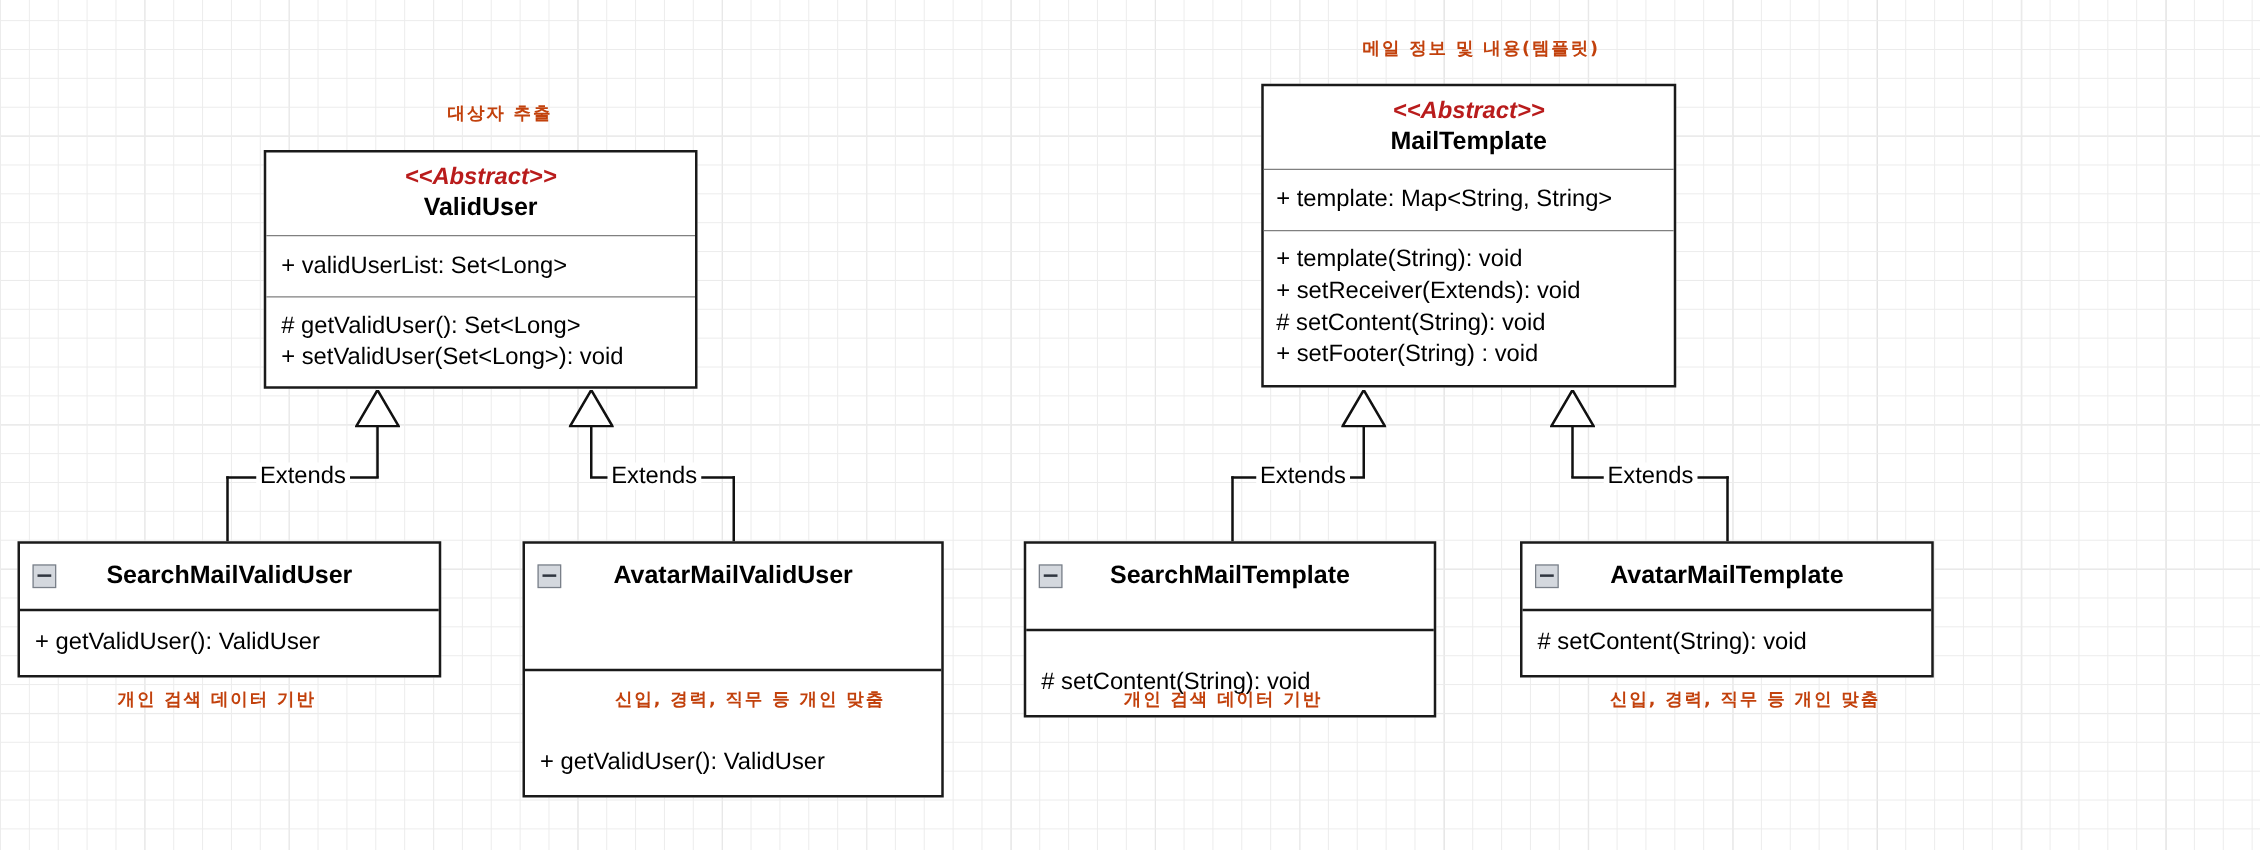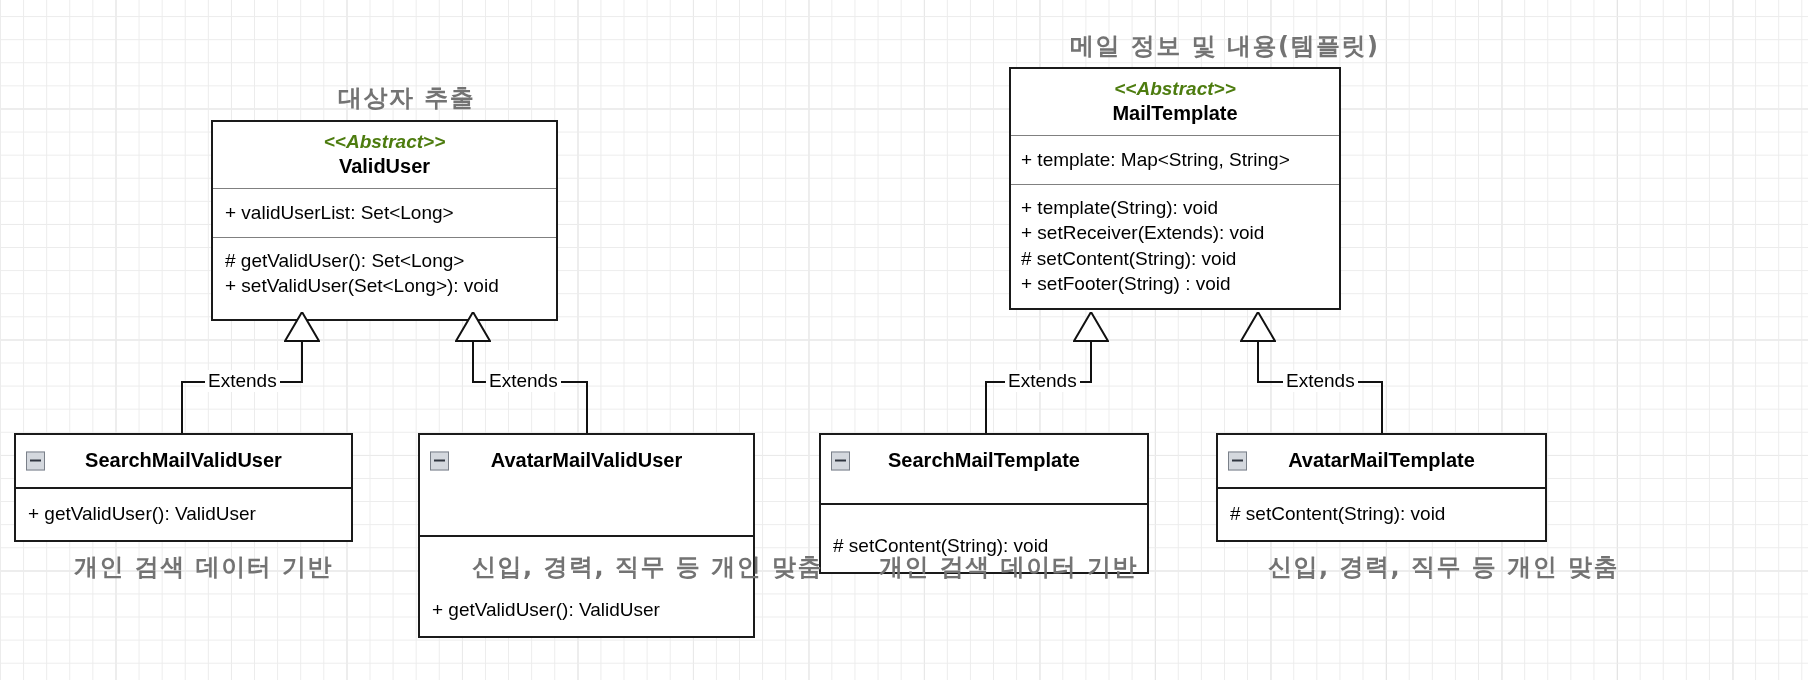--- a/index.html
+++ b/index.html
@@ -38,21 +38,21 @@
   }
   .uml-header {
     text-align: center;
     padding: 8px 6px 8px 6px;
     line-height: 1.28;
   }
   .stereotype {
     font-style: italic;
     font-weight: bold;
     font-size: 19px;
-    color: #4d7c0f;
+    color: #b91c1c;
     display: block;
   }
   .cls-name {
     font-weight: bold;
     font-size: 20px;
     color: #000;
     display: block;
   }
   .uml-sep { height: 1px; background: #808080; }
   .uml-sep-thick { height: 2px; background: #1a1a1a; }
@@ -100,26 +100,27 @@
     font-size: 19px;
     color: #000;
     background: #fff;
     padding: 0 3px;
     white-space: nowrap;
   }
 
   
   .annot {
     position: absolute;
-    color: #737373;
-    font-size: 24px;
+    color: #c2410c;
+    font-size: 14px;
     font-weight: bold;
     white-space: nowrap;
     letter-spacing: 1.5px;
     font-family: "DejaVu Sans", sans-serif;
+    margin-left: 20px;
   }
 </style>
 </head>
 <body>
 
 <div id="grid"></div>
 
 <div id="canvas">
 
   <div class="annot" style="left:338px; top:82px;">대상자 추출</div>
@@ -129,21 +130,21 @@
   <div class="uml-box abstract" style="left:211px; top:120px; width:347px;">
     <div class="uml-header">
       <span class="stereotype">&lt;&lt;Abstract&gt;&gt;</span>
       <span class="cls-name">ValidUser</span>
     </div>
     <div class="uml-sep"></div>
     <div class="uml-section" style="padding:11px 10px 12px 12px;">
       <div class="uml-row">+ validUserList: Set&lt;Long&gt;</div>
     </div>
     <div class="uml-sep"></div>
-    <div class="uml-section" style="padding:10px 10px 20px 12px;">
+    <div class="uml-section" style="padding:10px 10px 10px 12px;">
       <div class="uml-row"># getValidUser(): Set&lt;Long&gt;</div>
       <div class="uml-row">+ setValidUser(Set&lt;Long&gt;): void</div>
     </div>
   </div>
 
   <div class="uml-box abstract" style="left:1009px; top:67px; width:332px;">
     <div class="uml-header">
       <span class="stereotype">&lt;&lt;Abstract&gt;&gt;</span>
       <span class="cls-name">MailTemplate</span>
     </div>

